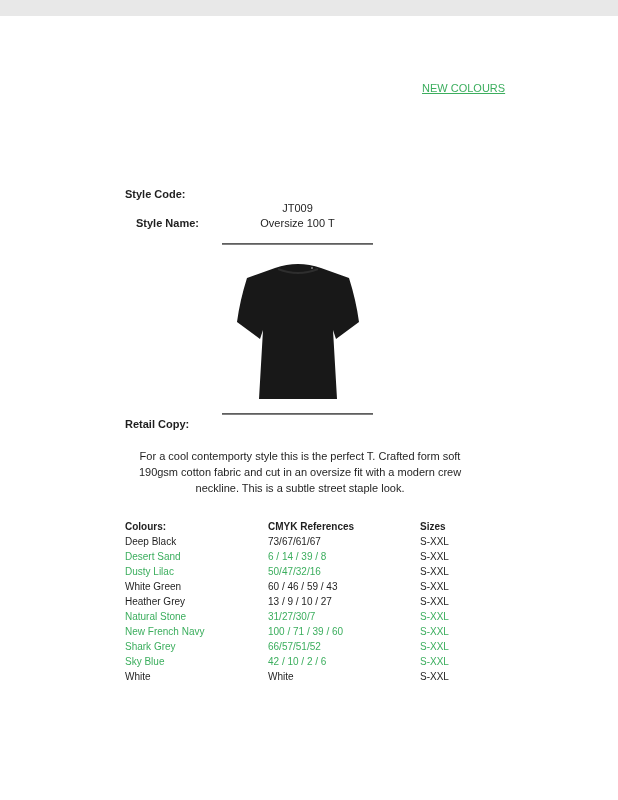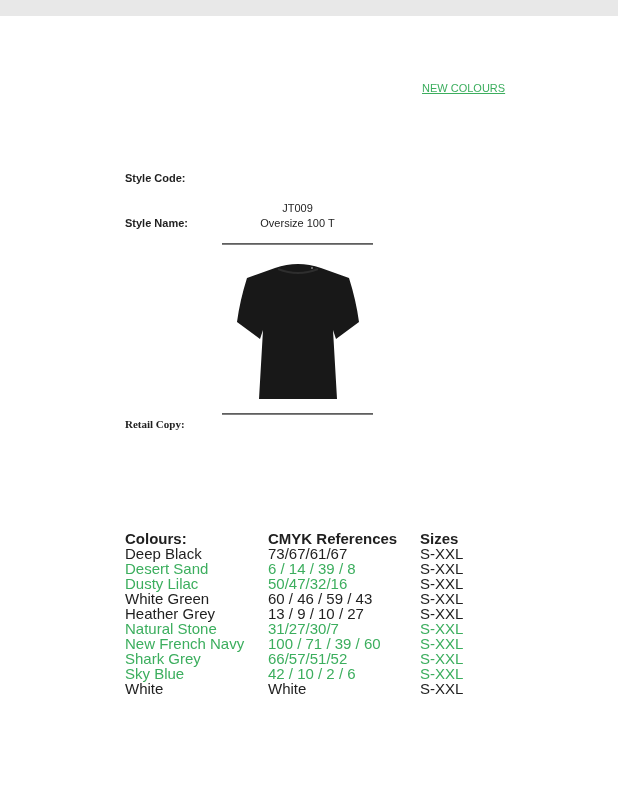--- a/index.html
+++ b/index.html
@@ -38,27 +38,27 @@
   }
   .retail-copy {
     left: 129px;
     width: 342px;
     text-align: center;
     line-height: 16px;
     font-size: 11px;
   }
   .colours-table {
     left: 125px;
-    top: 515px;
+    top: 503px;
     width: 370px;
     display: grid;
     grid-template-columns: 143px 152px 1fr;
     grid-auto-rows: 15px;
     align-items: center;
-    font-size: 15px;
+    font-size: 10px;
   }
   .sizes-fit {
     left: 125px;
     top: 667px;
     width: 280px;
   }
   .sizes-fit-grid {
     position: absolute;
     left: 143px;
     top: 0;
@@ -71,24 +71,24 @@
   }
   .cell { white-space: nowrap; }
 </style>
 </head>
 <body>
 
 <div class="page">
 
   <a class="abs link" style="left:422px; top:66px;">NEW COLOURS</a>
 
-  <div class="abs bold" style="left:125px; top:156px;">Style Code:</div>
+  <div class="abs bold" style="left:125px; top:172px;">Style Code:</div>
   <div class="abs value-band" style="top:186px;">JT009</div>
 
-  <div class="abs bold" style="left:125px; top:201px;">Style Name:</div>
+  <div class="abs bold" style="left:136px; top:201px;">Style Name:</div>
   <div class="abs value-band" style="top:201px;text-align:center;">Oversize 100 T</div>
 
   <div class="abs divider" style="top:227px;"></div>
 
   <svg class="abs" style="left:228px; top:244px;" width="140" height="145" viewBox="0 0 140 145" aria-label="black oversize t-shirt">
     <path d="M 47 8
              Q 70 0 93 8
              L 121 18
              Q 128 40 131 62
              L 108 79
@@ -99,21 +99,22 @@
              L 32 79
              L 9 62
              Q 12 40 19 18
              Z" fill="#181818"></path>
     <path d="M 50 9 Q 70 17 90 9" fill="none" stroke="#2e2e2e" stroke-width="2"></path>
     <circle cx="84" cy="8" r="1" fill="#8a8a8a"></circle>
   </svg>
 
   <div class="abs divider" style="top:397px;"></div>
 
-  <div class="abs bold" style="left:125px; top:402px;font-family:Liberation Serif, serif;">Retail Copy:</div>
+  <div class="abs bold" style="left:125px; top:402px;">Retail Copy:</div>
+  <div class="abs retail-copy" style="top:432px;">For a cool contemporty style this is the perfect T. Crafted form soft 190gsm cotton fabric and cut in an oversize fit with a modern crew neckline. This is a subtle street staple look.</div>
 
   <div class="abs colours-table">
     <div class="cell bold">Colours:</div>
     <div class="cell bold">CMYK References</div>
     <div class="cell bold">Sizes</div>
 
     <div class="cell">Deep Black</div>
     <div class="cell">73/67/61/67</div>
     <div class="cell">S-XXL</div>
 

